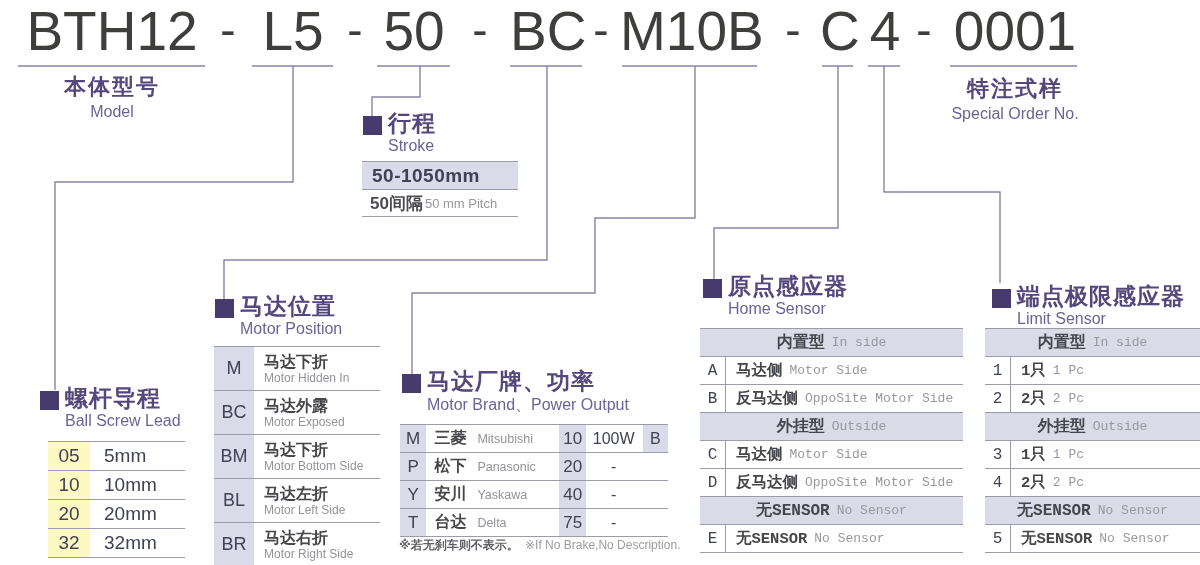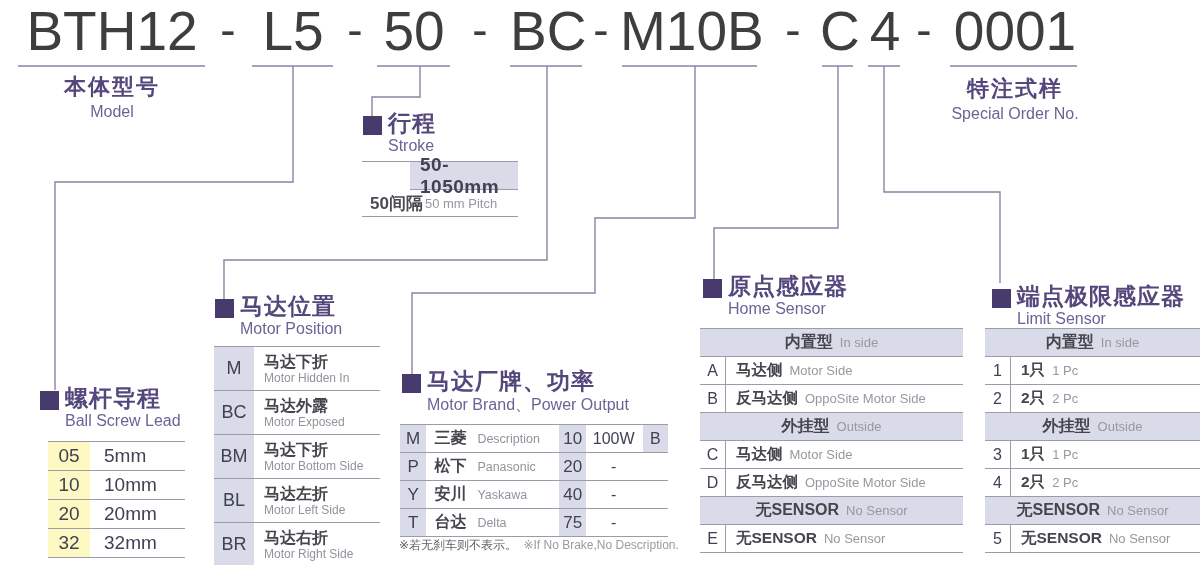--- a/index.html
+++ b/index.html
@@ -20,21 +20,21 @@
 
   
   .sechead{position:absolute;display:flex;gap:6px;}
   .sechead .sq{width:19px;height:19px;background:#463b6c;margin-top:6px;flex:none;}
   .sechead .zh{font-size:23px;font-weight:700;color:#53477c;letter-spacing:1px;line-height:1.15;white-space:nowrap;}
   .sechead .en{font-size:16px;color:#6d6296;margin-top:1px;white-space:nowrap;}
 
   
   .t-stroke{position:absolute;left:362px;top:161px;width:156px;border-top:1px solid #9c9baa;}
   .t-stroke .r1{height:27px;background:#dadbe8;border-bottom:1px solid #9c9baa;display:flex;
-                align-items:center;padding-left:10px;font-size:19px;font-weight:700;color:#3f4254;letter-spacing:.5px;margin-left:48px;}
+                align-items:center;padding-left:10px;font-size:19px;font-weight:700;color:#3f4254;letter-spacing:.5px;}
   .t-stroke .r2{height:26px;border-bottom:1px solid #9c9baa;display:flex;align-items:center;
                 padding-left:8px;gap:2px;}
   .t-stroke .r2 .zh{font-size:17px;font-weight:700;color:#4b4b52;white-space:nowrap;}
   .t-stroke .r2 .en{font-size:13px;color:#97979f;white-space:nowrap;}
 
   
   .t-ball{position:absolute;left:48px;top:441px;width:137px;border-top:1px solid #9c9baa;}
   .t-ball .row{display:flex;height:28px;border-bottom:1px solid #9c9baa;}
   .t-ball .code{width:42px;background:#fef9c3;display:flex;align-items:center;justify-content:center;
                 font-size:19px;color:#3f4254;margin-right:2px;}
@@ -55,25 +55,25 @@
   .t-brand .c{display:flex;align-items:center;justify-content:center;}
   .t-brand .c-code{width:27px;background:#dadbe8;font-size:17px;color:#3f4254;margin-right:2px;}
   .t-brand .c-brand{width:126px;justify-content:flex-start;gap:11px;padding-left:6px;margin-right:2px;}
   .t-brand .c-brand .zh{font-size:16px;font-weight:600;color:#46464d;white-space:nowrap;}
   .t-brand .c-brand .en{font-size:12.5px;color:#92929c;white-space:nowrap;}
   .t-brand .c-pcode{width:27px;background:#dadbe8;font-size:17px;color:#3f4254;margin-right:2px;}
   .t-brand .c-pval{width:53px;font-size:16px;color:#3f4254;margin-right:3px;}
   .t-brand .c-brake{width:26px;font-size:16px;color:#3f4254;}
   .t-brand .row:first-child .c-brake{background:#dadbe8;}
   .note{position:absolute;left:399px;top:537px;font-size:12px;white-space:nowrap;}
-  .note .zh{color:#5f5f66;font-weight:400;}
+  .note .zh{color:#5f5f66;font-weight:700;}
   .note .en{color:#9a9aa2;margin-left:3px;}
 
   
-  .t-sensor{position:absolute;border-top:1px solid #9c9baa;}
+  .t-sensor{position:absolute;border-top:1px solid #9c9baa;font-family:Liberation Mono, monospace;}
   .t-sensor .row{display:flex;height:27px;border-bottom:1px solid #9c9baa;align-items:center;}
   .t-sensor .hrow{background:#dadbe8;justify-content:center;gap:7px;}
   .t-sensor .code{width:25px;text-align:center;font-size:16px;color:#3f4254;flex:none;}
   .t-sensor .desc{flex:1;border-left:1px solid #9c9baa;height:100%;display:flex;align-items:center;
                   gap:7px;padding-left:10px;min-width:0;}
   .t-sensor .zh{font-size:15.5px;font-weight:600;color:#45454c;white-space:nowrap;}
   .t-sensor .en{font-size:13px;color:#97979f;white-space:nowrap;}
   .t-sensor .hrow .zh{font-size:16px;font-weight:700;}
 </style>
 </head>
@@ -217,21 +217,21 @@
     <div>
       <div class="zh">马达厂牌、功率</div>
       <div class="en">Motor Brand、Power Output</div>
     </div>
   </div>
   <div class="t-brand">
     <div class="row">
       <div class="c c-code">M</div>
       <div class="c c-brand">
           <span class="zh">三菱</span>
-        <span class="en">Description</span>
+        <span class="en">Mitsubishi</span>
         </div>
       <div class="c c-pcode">10</div>
       <div class="c c-pval">100W</div>
       <div class="c c-brake">B</div>
     </div>
     <div class="row">
       <div class="c c-code">P</div>
       <div class="c c-brand">
           <span class="zh">松下</span>
         <span class="en">Panasonic</span>

